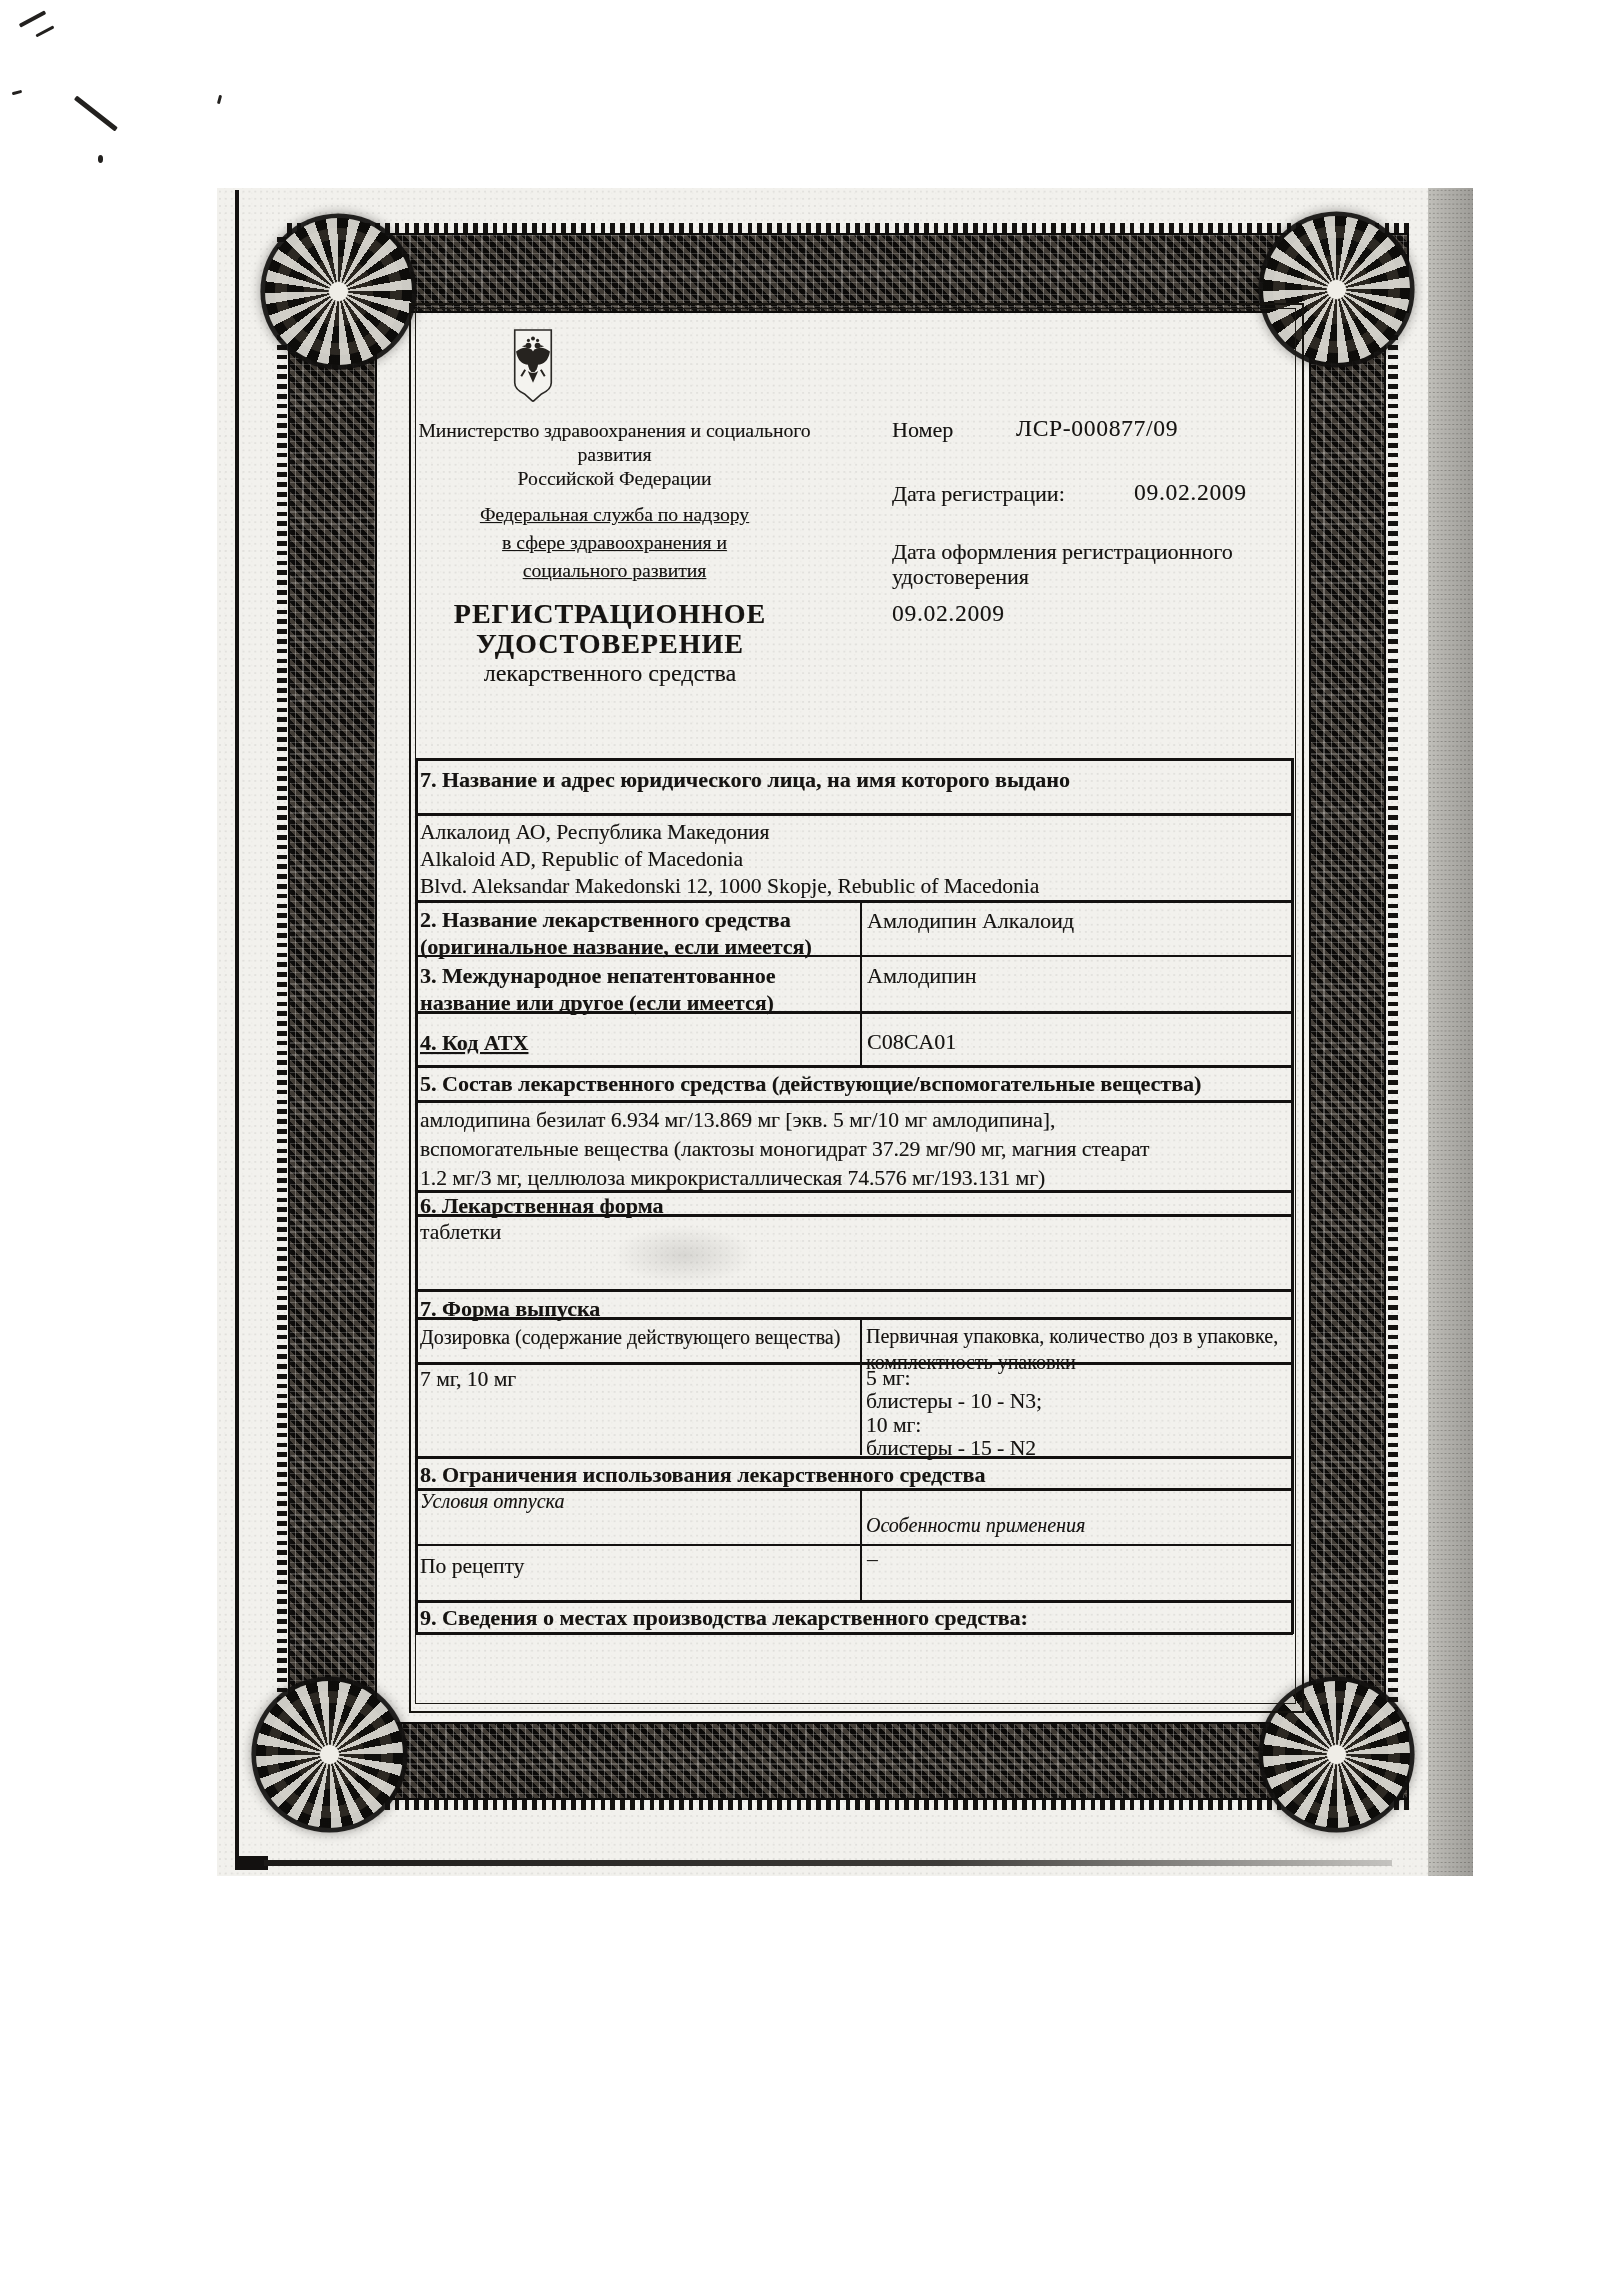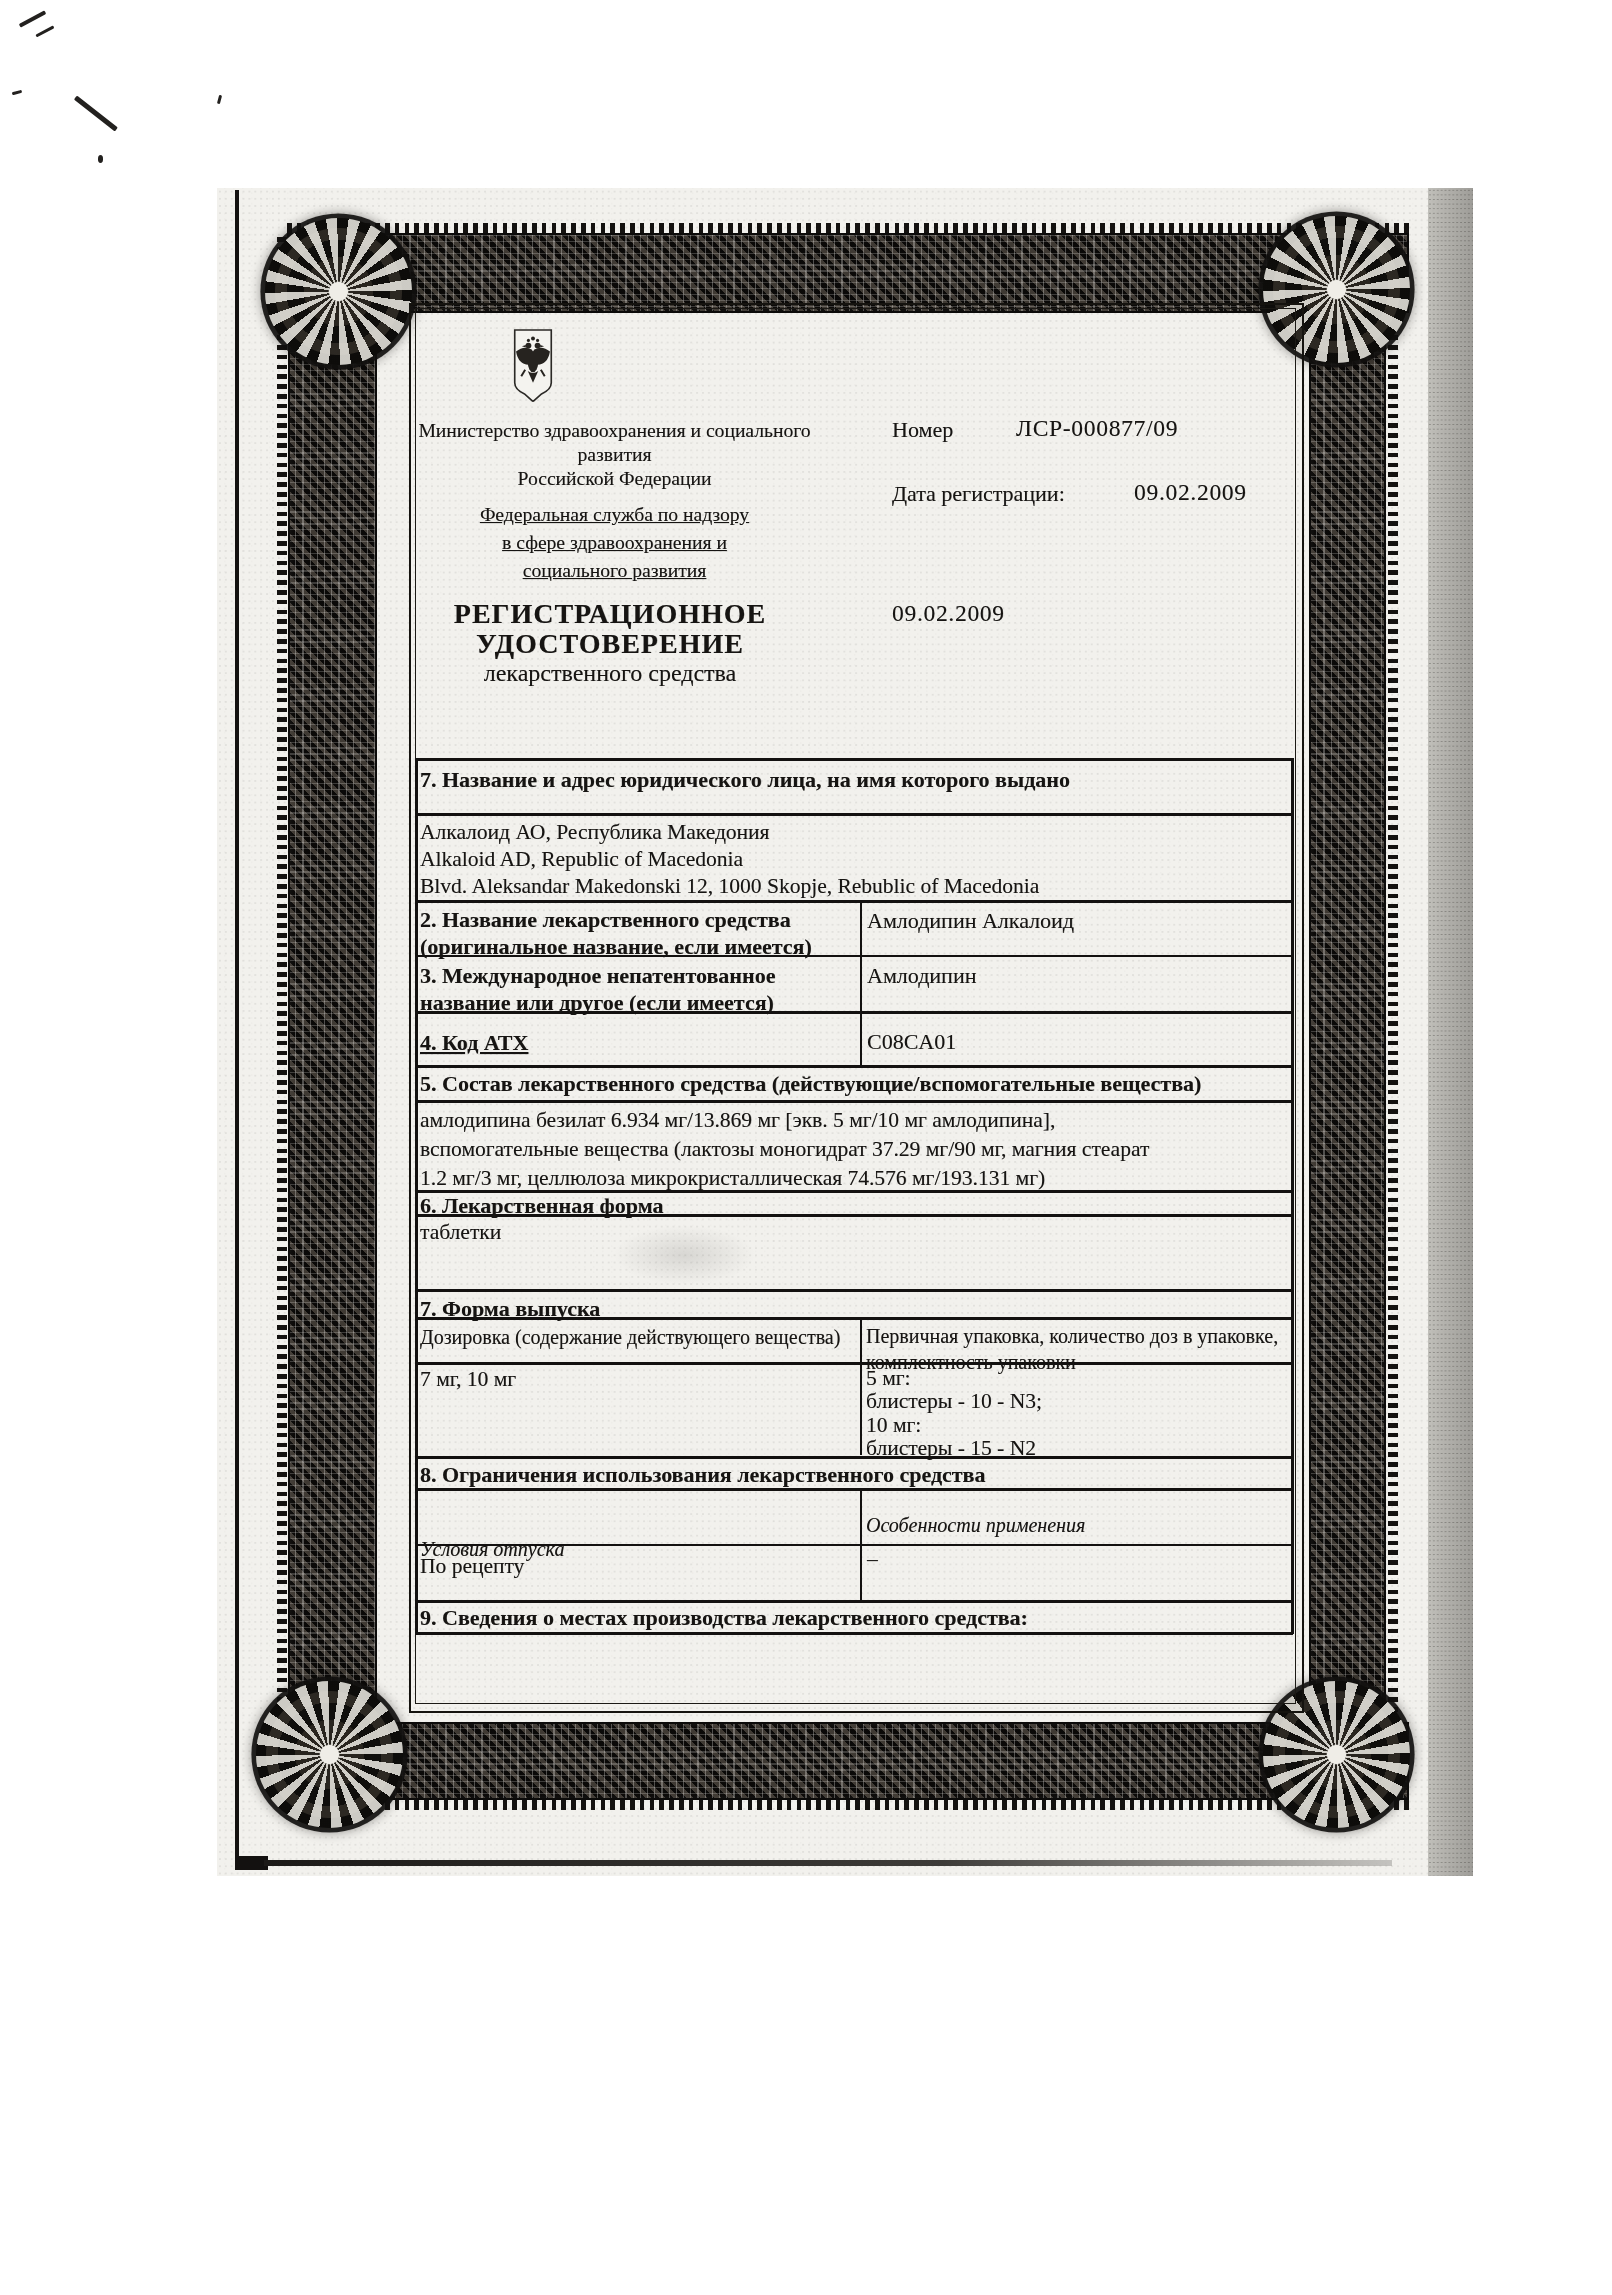--- a/index.html
+++ b/index.html
@@ -118,20 +118,24 @@
   <div class="abs t ttl c" style="left:419px;top:599px;width:382px;">
     <div>РЕГИСТРАЦИОННОЕ</div>
     <div>УДОСТОВЕРЕНИЕ</div>
   </div>
   <div class="abs t sub c" style="left:419px;top:660px;width:382px;">лекарственного средства</div>
 
   <div class="abs t lab" style="left:892px;top:417px;">Номер</div>
   <div class="abs t val" style="left:1016px;top:415px;">ЛСР-000877/09</div>
   <div class="abs t lab" style="left:892px;top:481px;">Дата регистрации:</div>
   <div class="abs t val" style="left:1134px;top:479px;">09.02.2009</div>
+  <div class="abs t lab" style="left:892px;top:539px;width:404px;line-height:25px;">
+    <div>Дата оформления регистрационного</div>
+    <div>удостоверения</div>
+  </div>
   <div class="abs t val" style="left:892px;top:600px;">09.02.2009</div>
 
   <div class="abs smudge" style="left:613px;top:1225px;width:143px;height:60px;"></div>
 
   <div class="abs rule" style="left:415px;top:758px;width:878px;height:2.6px;"></div>
   <div class="abs rule" style="left:415px;top:813px;width:878px;height:2.6px;"></div>
   <div class="abs rule" style="left:415px;top:900px;width:878px;height:2.6px;"></div>
   <div class="abs rule" style="left:415px;top:955px;width:878px;height:2px;"></div>
   <div class="abs rule" style="left:415px;top:1011px;width:878px;height:2.6px;"></div>
   <div class="abs rule" style="left:415px;top:1065px;width:878px;height:2.6px;"></div>
@@ -193,21 +197,21 @@
     <div>Первичная упаковка, количество доз в упаковке,</div>
     <div>комплектность упаковки</div>
   </div>
   <div class="abs t v33" style="left:420px;top:1368px;">7 мг, 10 мг</div>
   <div class="abs t v33" style="left:866px;top:1367px;">5 мг:</div>
   <div class="abs t v33" style="left:866px;top:1390px;">блистеры - 10 - N3;</div>
   <div class="abs t v33" style="left:866px;top:1414px;">10 мг:</div>
   <div class="abs t v33" style="left:866px;top:1437px;">блистеры - 15 - N2</div>
 
   <div class="abs t h" style="left:420px;top:1461px;width:871px;">8. Ограничения использования лекарственного средства</div>
-  <div class="abs t sm i" style="left:420px;top:1536px;">Условия отпуска</div>
+  <div class="abs t sm i" style="left:420px;top:1488px;">Условия отпуска</div>
   <div class="abs t sm i" style="left:866px;top:1512px;">Особенности применения</div>
   <div class="abs t v33" style="left:420px;top:1555px;">По рецепту</div>
   <div class="abs t v33" style="left:867px;top:1548px;">–</div>
 
   <div class="abs t h" style="left:420px;top:1604px;width:871px;">9. Сведения о местах производства лекарственного средства:</div>
 
 </div>
 
 
 </body></html>

